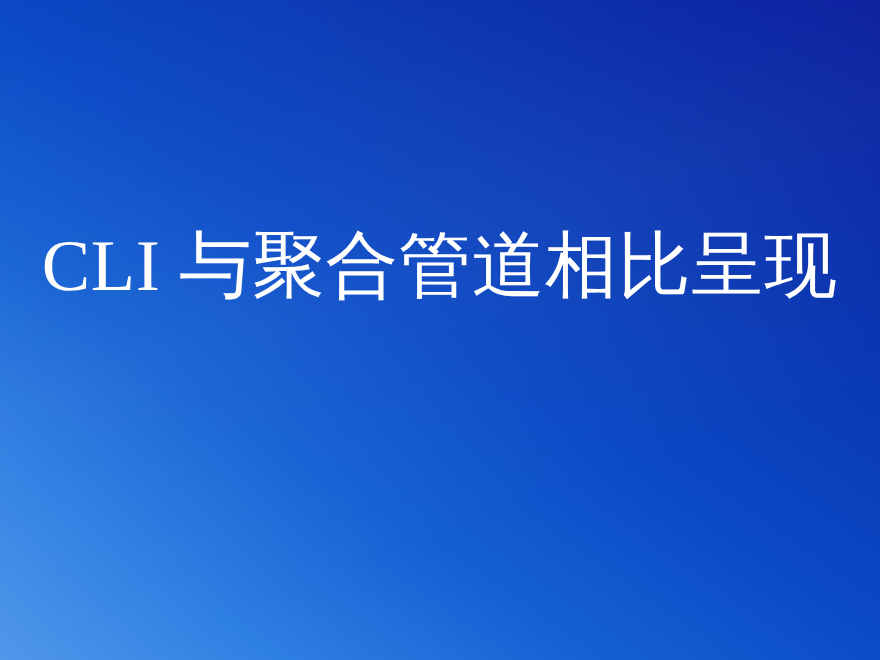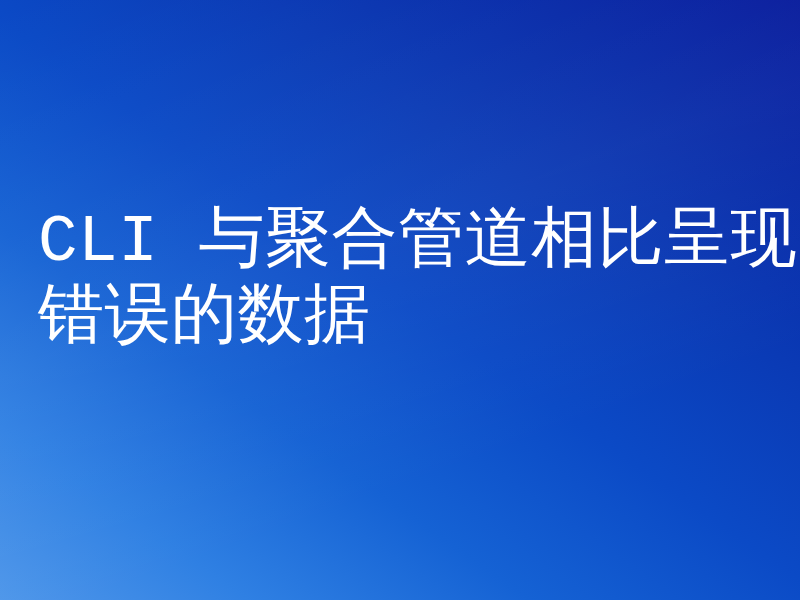--- a/index.html
+++ b/index.html
@@ -7,21 +7,21 @@
     margin: 0;
     padding: 0;
     background: #000;
   }
 
   #slide-root {
     position: relative;
     width: 800px;
     height: 600px;
     overflow: hidden;
-    font-family: Liberation Mono, monospace;
+    font-family: Liberation Serif, serif;
     
     background-color: #0a49c0;
     background-image:
       linear-gradient(
         215deg,
         #061a9c 0%,
         #072aa8 16%,
         #0a3ab5 32%,
         #0b4ac6 50%,
         #1562d4 68%,
@@ -64,16 +64,15 @@
 </style>
 </head>
 <body>
 
 <div id="slide-root">
 
   <div id="slide-sheen"></div>
 
   <div id="title-block">
     <span class="title-line">CLI 与聚合管道相比呈现</span>
-    <span class="title-line">错误的数据</span>
   </div>
 
 </div>
 
 </body></html>

